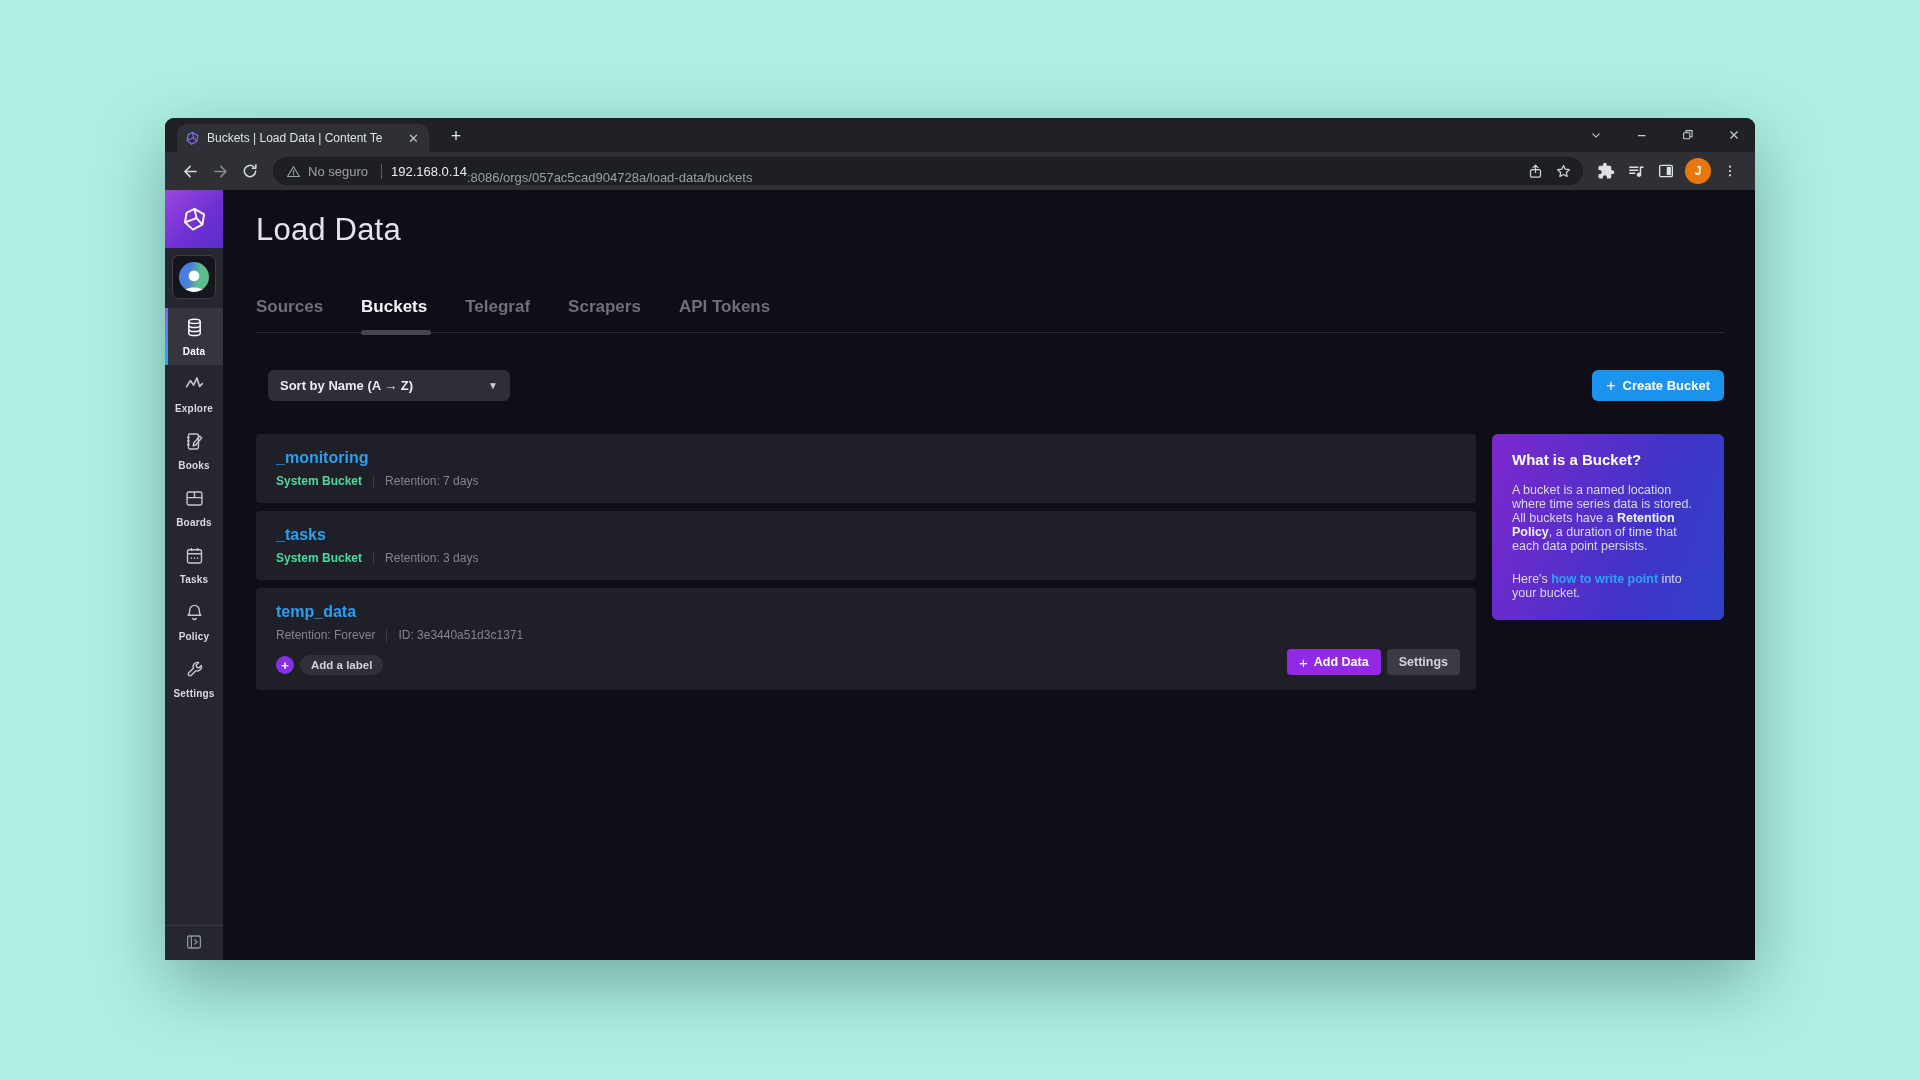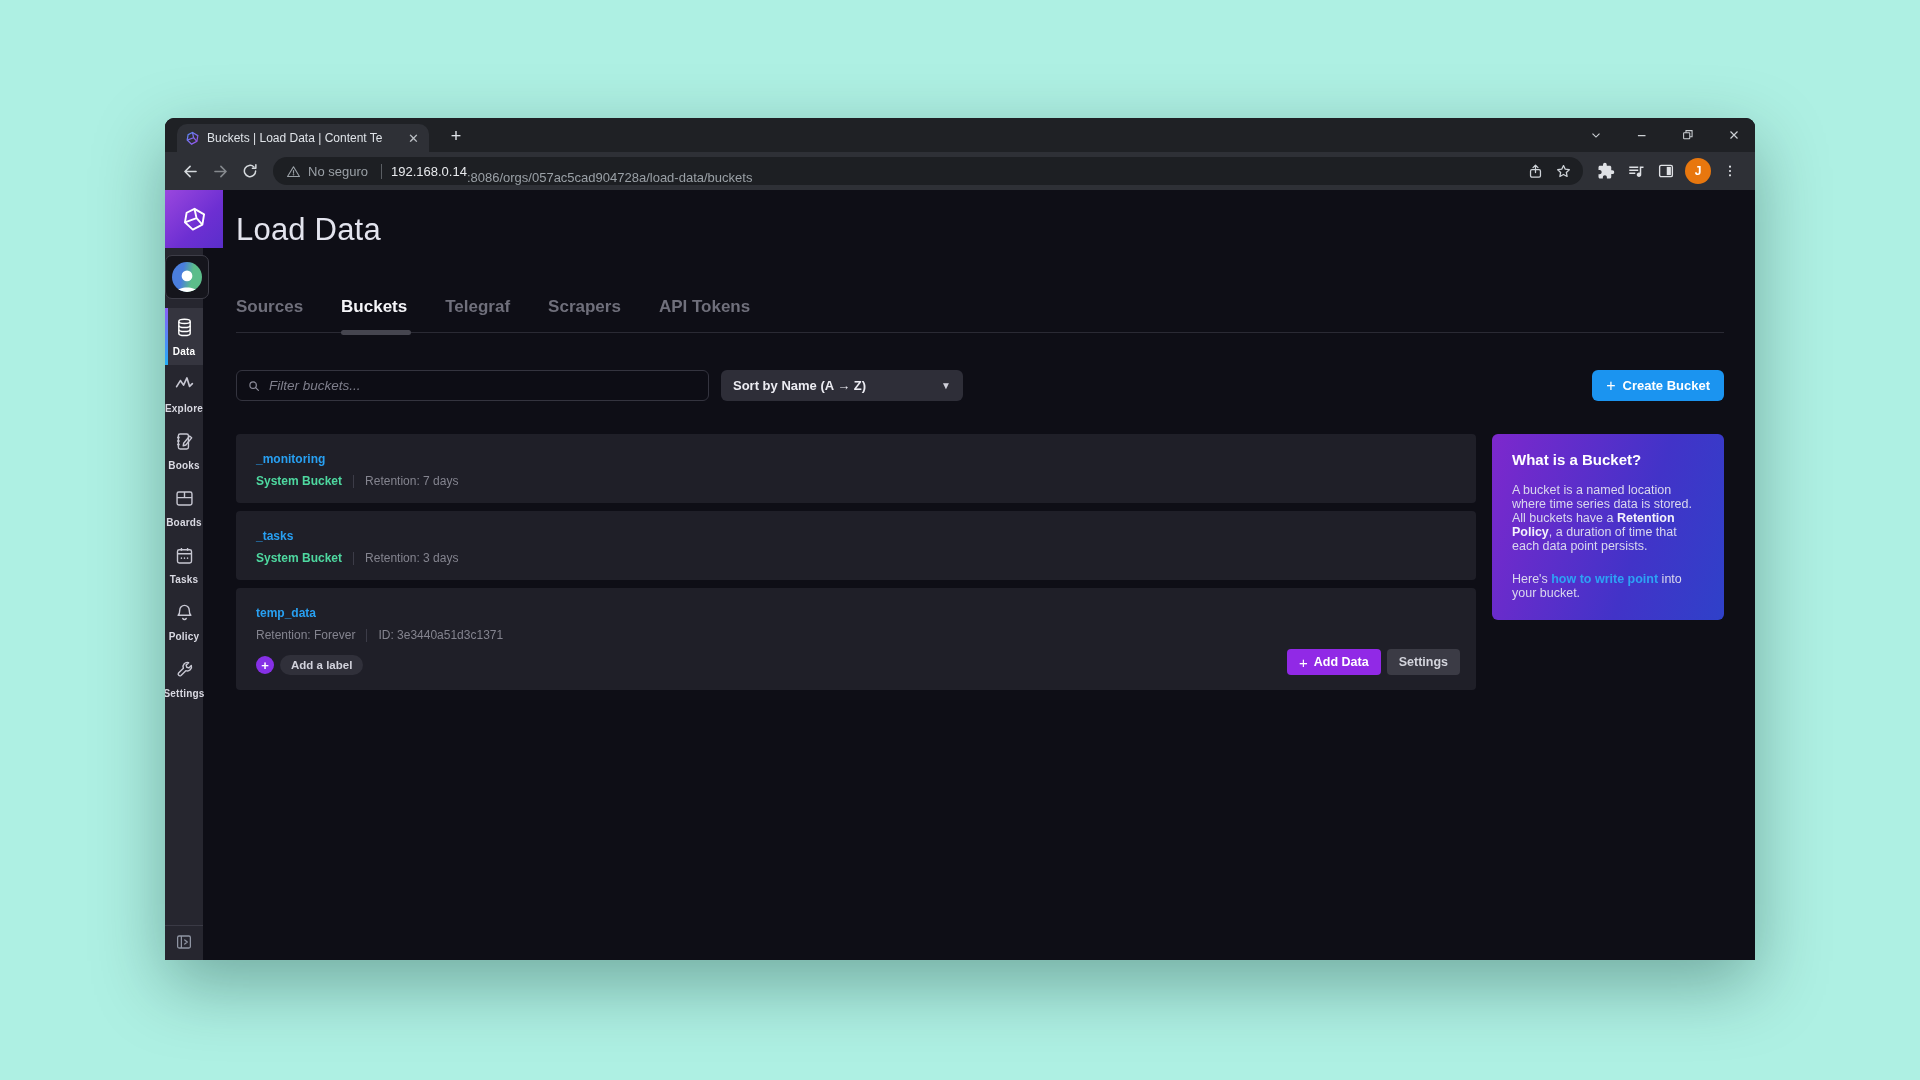--- a/index.html
+++ b/index.html
@@ -32,21 +32,21 @@
   .url-rest { color:#9aa0a6;margin-top:12px; }
   .pill-spacer { flex:1; }
   .pill-icon { width:28px; height:28px; display:flex; align-items:center; justify-content:center; color:#cfd3d8; }
   .tb-icon { width:30px; height:30px; display:flex; align-items:center; justify-content:center; color:#dfe1e5; }
   .tb-avatar { width:26px; height:26px; border-radius:50%; background:#e8770e; color:#fff; font-size:12px;
     font-weight:700; display:flex; align-items:center; justify-content:center; margin:0 4px; }
 
   
   .app { flex:1; display:flex; background:#0e0e16; min-height:0; }
 
-  .sidebar { width:38px; background:#26262f; flex:none; position:relative; }
+  .sidebar { width:58px; background:#26262f; flex:none; position:relative; }
   .logo-tile { width:58px; height:58px; background:linear-gradient(135deg,#9a47de 0%,#6d2fd2 60%,#5a2ecb 100%);
     display:flex; align-items:center; justify-content:center; }
   .avatar-tile { width:44px; height:44px; margin:7px auto 9px; background:#15151c; border:1px solid #3d3d47;
     border-radius:7px; display:flex; align-items:center; justify-content:center; }
   .avatar-circle { width:30px; height:30px; border-radius:50%; overflow:hidden;
     background:linear-gradient(100deg,#4a7edd 35%,#5cbd8a 65%); position:relative; }
   .avatar-circle svg { position:absolute; left:0; top:2px; }
   .nav-item { width:100%; padding:9px 0 8px; display:flex; flex-direction:column; align-items:center; gap:4px;
     color:#c7c7d2; position:relative; cursor:pointer; }
   .nav-item .nav-label { font-size:10px; font-weight:700; color:#d9d9e2; letter-spacing:.2px; }
@@ -78,21 +78,21 @@
   .sort-dd .sort-label { flex:1; font-size:13px; font-weight:700; color:#ececf2; }
   .sort-caret { color:#d0d0da; font-size:10px; }
   .create-btn { margin-left:auto; height:31px; background:#1b94f0; border-radius:6px; border:none;
     display:flex; align-items:center; gap:7px; padding:0 14px; color:#fff; font-size:13px; font-weight:700;
     cursor:pointer; font-family:"Liberation Sans", sans-serif; }
   .create-btn .plus { font-size:16px; font-weight:400; line-height:1; }
 
   .content-row { margin-top:33px; display:flex; gap:16px; align-items:flex-start; }
   .bucket-list { flex:1; min-width:0; }
   .bucket-card { background:#1f1f28; border-radius:4px; margin-bottom:8px; padding:15px 20px; position:relative; }
-  .bucket-name { font-size:12px; font-weight:700; color:#28a0f2; cursor:pointer; display:inline-block; }
+  .bucket-name { font-size:16px; font-weight:700; color:#28a0f2; cursor:pointer; display:inline-block; }
   .bucket-meta { margin-top:7px; font-size:12px; color:#84848f; font-weight:500; display:flex; align-items:center; }
   .meta-badge { color:#4ed8a0; font-weight:700; }
   .meta-div { width:1px; height:13px; background:#3c3c48; margin:0 11px; }
   .label-row { margin-top:13px; display:flex; align-items:center; gap:6px; }
   .label-plus { width:18px; height:18px; border-radius:50%; background:#8630e6; color:#fff; font-size:13px;
     font-weight:700; display:flex; align-items:center; justify-content:center; cursor:pointer; line-height:1; }
   .label-pill { height:20px; padding:0 11px; border-radius:10px; background:#30303a; color:#d2d2dc;
     font-size:11.5px; font-weight:700; display:flex; align-items:center; cursor:pointer; }
   .card-actions { position:absolute; right:16px; bottom:15px; display:flex; gap:6px; }
   .btn-adddata { height:26px; background:#9129e6; border:none; border-radius:4px; color:#fff; font-size:12.5px;
@@ -335,29 +335,20 @@
 
       <div class="tabs">
         <span class="tab-item">Sources</span>
         <span class="tab-item active">Buckets</span>
         <span class="tab-item">Telegraf</span>
         <span class="tab-item">Scrapers</span>
         <span class="tab-item">API Tokens</span>
       </div>
 
       <div class="controls">
-        <div class="filter-box">
-          <span style="display:flex;">
-            <svg width="14" height="14" viewBox="0 0 24 24" fill="none" stroke="currentColor" stroke-width="2" stroke-linecap="round">
-                <circle cx="10.5" cy="10.5" r="5.5"></circle>
-                <path d="M14.8 14.8L19.5 19.5"></path>
-              </svg>
-          </span>
-          <input type="text" placeholder="Filter buckets..." style="">
-        </div>
         <div class="sort-dd">
           <span class="sort-label">Sort by Name (A → Z)</span>
           <span class="sort-caret">▼</span>
         </div>
         <button class="create-btn">
           <span class="plus">+</span>
           <span>Create Bucket</span>
         </button>
       </div>
 

